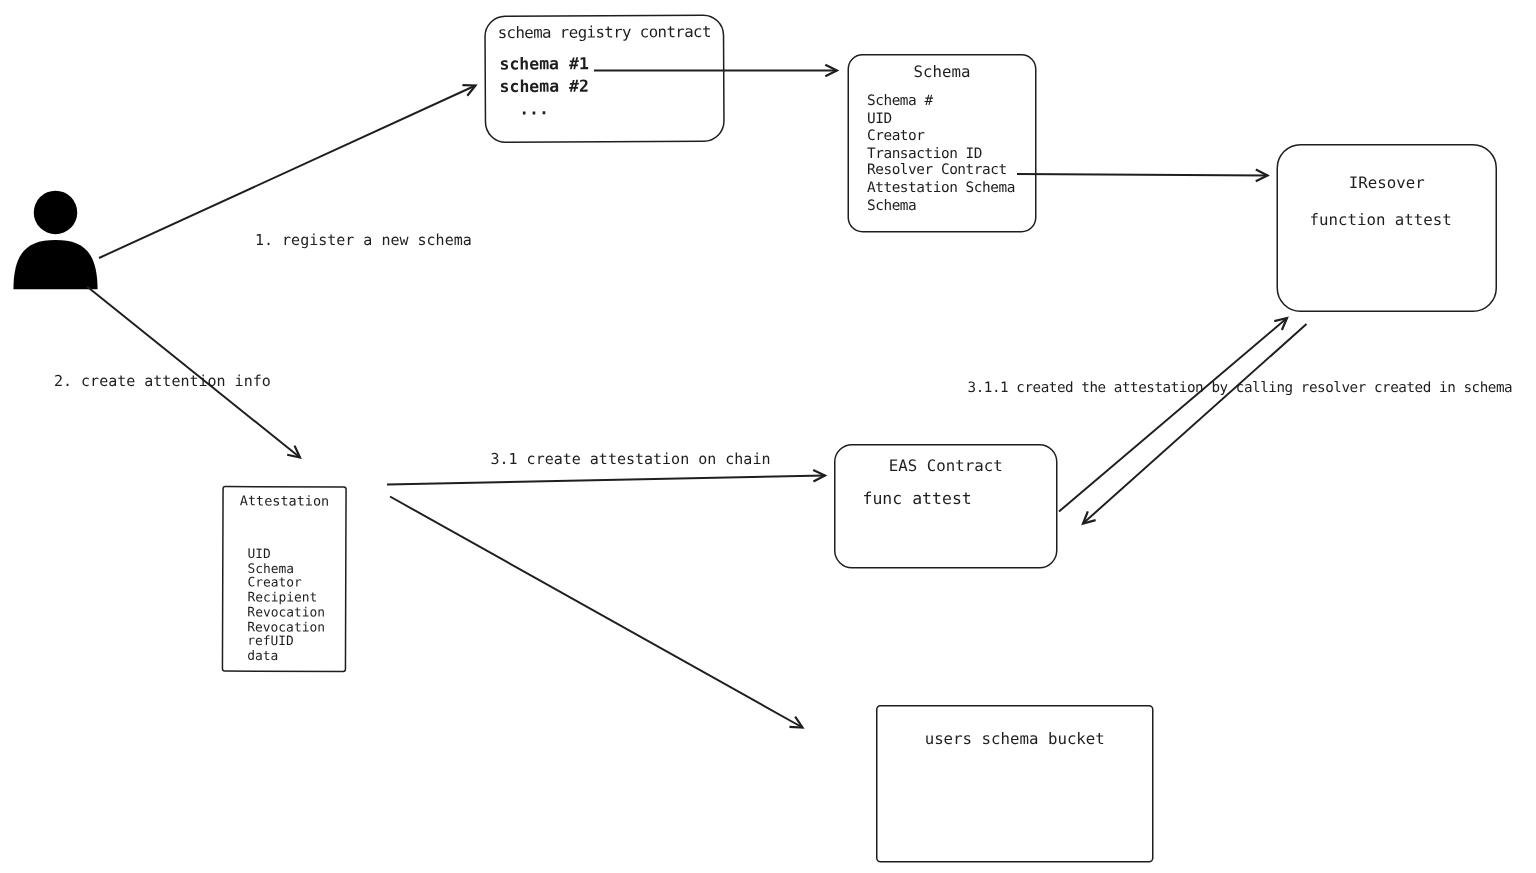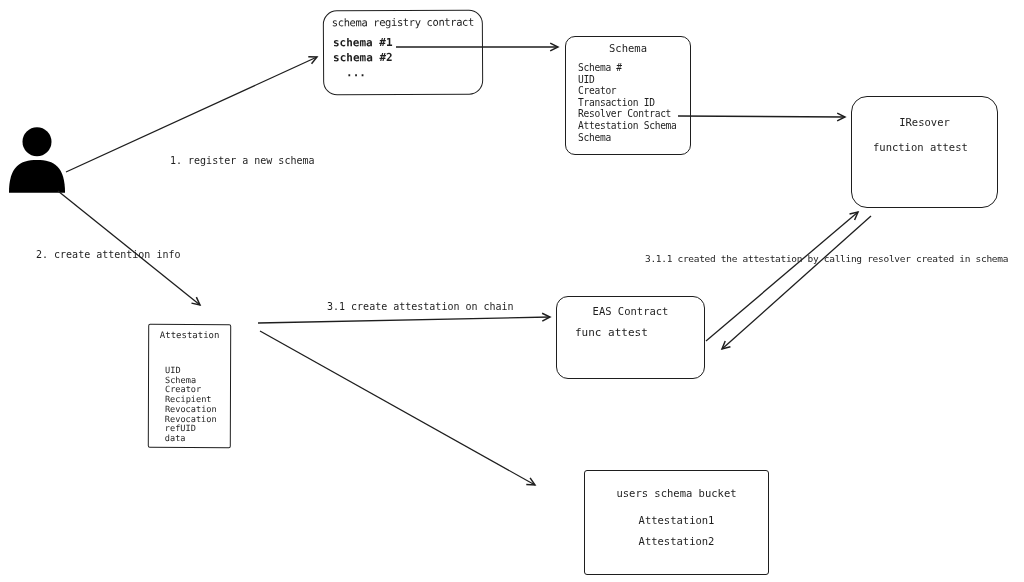--- a/index.html
+++ b/index.html
@@ -114,24 +114,20 @@
     </div>
   </div>
 
   <div class="node n-eas">
     <div class="node-title">EAS Contract</div>
     <div class="node-body line">func attest</div>
   </div>
 
   <div class="node n-bucket">
     <div class="node-title">users schema bucket</div>
-    <div class="node-items">
-      <div class="line">Attestation1</div>
-      <div class="line">Attestation2</div>
-    </div>
   </div>
 
   <div class="edge-label el-register">1. register a new schema</div>
   <div class="edge-label el-create">2. create attention info</div>
   <div class="edge-label el-chain">3.1 create attestation on chain</div>
   <div class="edge-label el-verify">3.1.1 created the attestation by calling resolver created in schema</div>
 
   <svg class="arrows" width="1024" height="582" aria-hidden="true">
     <defs>
       <marker id="arrow" viewBox="0 0 12 12" refX="10" refY="6" markerWidth="9" markerHeight="9" orient="auto-start-reverse">

